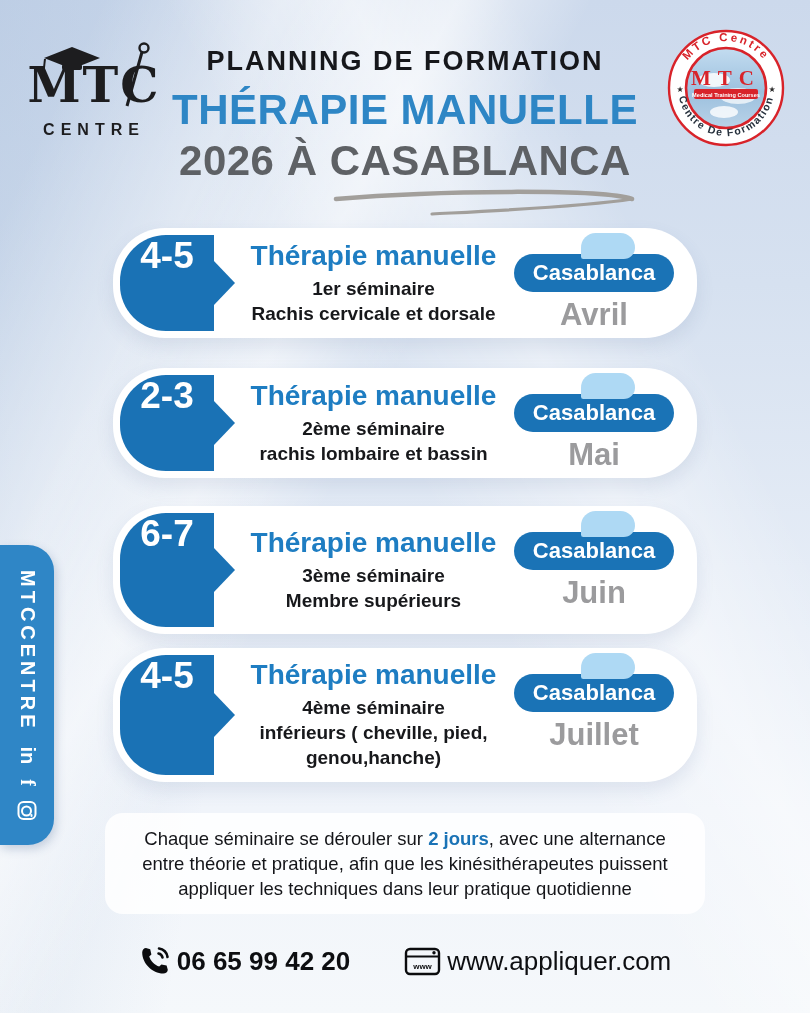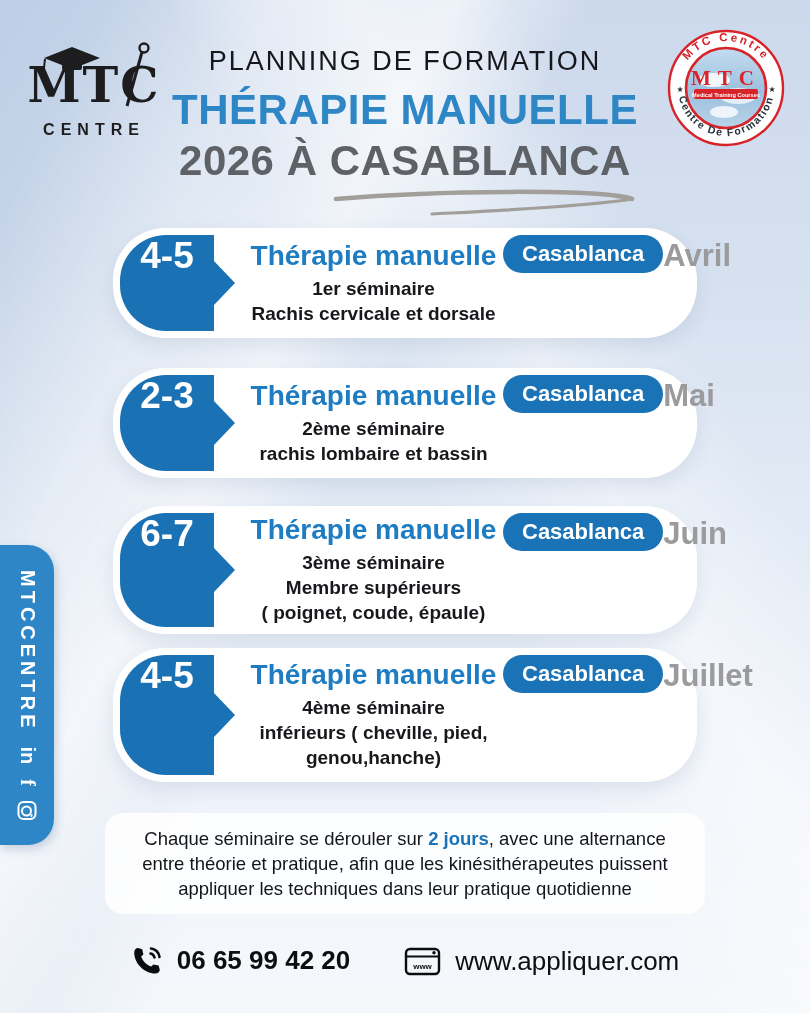--- a/index.html
+++ b/index.html
@@ -13,21 +13,21 @@
       linear-gradient(118deg, rgba(255,255,255,0) 22%, rgba(255,255,255,.55) 34%, rgba(255,255,255,0) 44%),
       linear-gradient(62deg,  rgba(255,255,255,0) 52%, rgba(255,255,255,.45) 66%, rgba(255,255,255,0) 78%),
       linear-gradient(295deg, rgba(255,255,255,0) 60%, rgba(255,255,255,.4) 78%, rgba(255,255,255,0) 92%),
       linear-gradient(100deg, rgba(168,190,219,.4) 0%, rgba(168,190,219,0) 35%),
       linear-gradient(180deg, #ccd9ec 0%, #d6e1f0 28%, #e5ecf6 56%, #f0f4fa 80%, #f5f8fb 100%);
   }
 
   
   .logo-left { position:absolute; left:28px; top:36px; width:136px; height:108px; }
   .header-text { position:absolute; left:140px; right:140px; top:46px; text-align:center; }
-  .kicker { font-size:27px; font-weight:400; letter-spacing:2px; color:#16171b; }
+  .kicker { font-size:27px; font-weight:700; letter-spacing:2px; color:#16171b; }
   .title1 { margin-top:9px; font-size:42px; font-weight:800; letter-spacing:.5px; color:#2e86c5; }
   .title2 { margin-top:3px; font-size:42px; font-weight:800; letter-spacing:.5px; color:#5e6165; }
   .swoosh { position:absolute; left:330px; top:186px; width:312px; height:36px; }
   .logo-right { position:absolute; right:24px; top:28px; width:120px; height:120px; }
 
   
   .card {
     position:absolute; left:113px; width:584px;
     background:#ffffff; border-radius:52px;
     display:flex; align-items:center;
@@ -47,21 +47,21 @@
   .date-badge::after {
     content:""; position:absolute; right:-21px; top:50%; transform:translateY(-50%);
     border-top:23px solid transparent; border-bottom:23px solid transparent;
     border-left:22px solid #1a72b5;
   }
 
   .card-mid { flex:1; text-align:center; padding:0 6px 0 36px; }
   .card-title { color:#1e7dc2; font-size:28px; font-weight:800; margin-bottom:5px; }
   .card-line { font-size:19px; font-weight:600; color:#17181b; line-height:1.3; }
 
-  .card-right { width:182px; margin-right:12px; display:flex; flex-direction:row; align-items:center; align-self:flex-start; padding-top:5px; }
+  .card-right { width:182px; margin-right:12px; display:flex; flex-direction:column; align-items:center; align-self:flex-start; padding-top:5px; }
   .blob { width:54px; height:26px; background:#aed9f4; border-radius:26px 26px 20px 4px; transform:translateX(14px); margin-bottom:-5px; }
   .city-pill {
     background:#1a73b6; color:#fff; font-size:22px; font-weight:700;
     padding:6px 19px; border-radius:26px; white-space:nowrap;
   }
   .month { color:#9b9b9d; font-size:31px; font-weight:700; margin-top:5px; }
 
   
   .sidebar {
     position:absolute; left:0; top:545px; width:54px; height:300px;
@@ -88,21 +88,21 @@
     padding:13px 26px; text-align:center;
     font-size:18.5px; line-height:25px; font-weight:500; color:#141519;
   }
   .note .hl { color:#1a73b6; font-weight:800; }
 
   
   .footer {
     position:absolute; left:0; right:0; top:945px;
     display:flex; justify-content:center; align-items:center; gap:54px;
   }
-  .contact { display:flex; align-items:flex-start; gap:14px; color:#0d0e11; }
+  .contact { display:flex; align-items:center; gap:6px; color:#0d0e11; }
   .contact .txt { font-size:26px; }
   .phone-txt { font-weight:600; }
   .web-txt { font-weight:500; }
 </style>
 </head>
 <body>
 
 <div class="poster">
 
   <div class="logo-left">
@@ -195,21 +195,20 @@
   </div>
 
   <div class="card c3">
     <div class="date-badge">
         <span>6-7</span>
       </div>
     <div class="card-mid">
       <div class="card-title">Thérapie manuelle</div>
       <div class="card-line">3ème séminaire</div>
       <div class="card-line">Membre supérieurs</div>
-      <div class="card-line">( poignet, coude, épaule)</div>
     </div>
     <div class="card-right">
       <div class="blob"></div>
       <div class="city-pill">Casablanca</div>
       <div class="month">Juin</div>
     </div>
   </div>
 
   <div class="card c4">
     <div class="date-badge">

